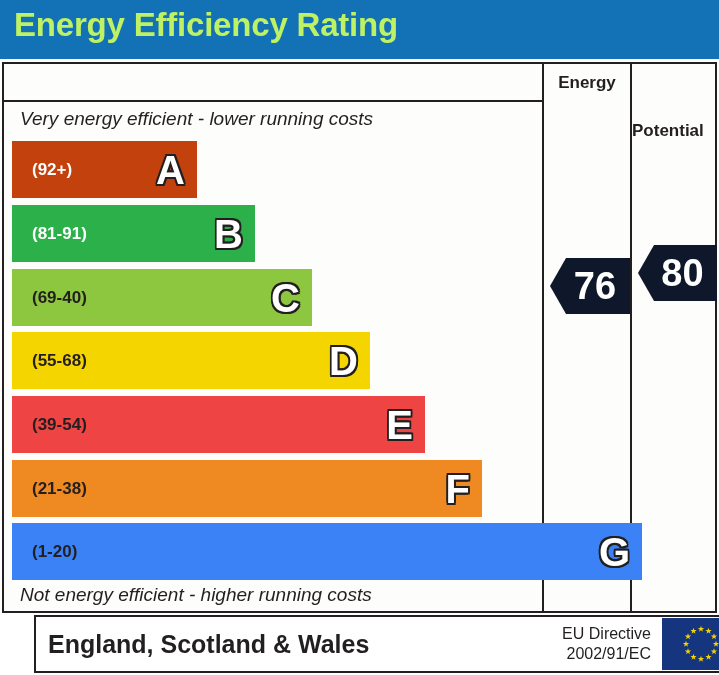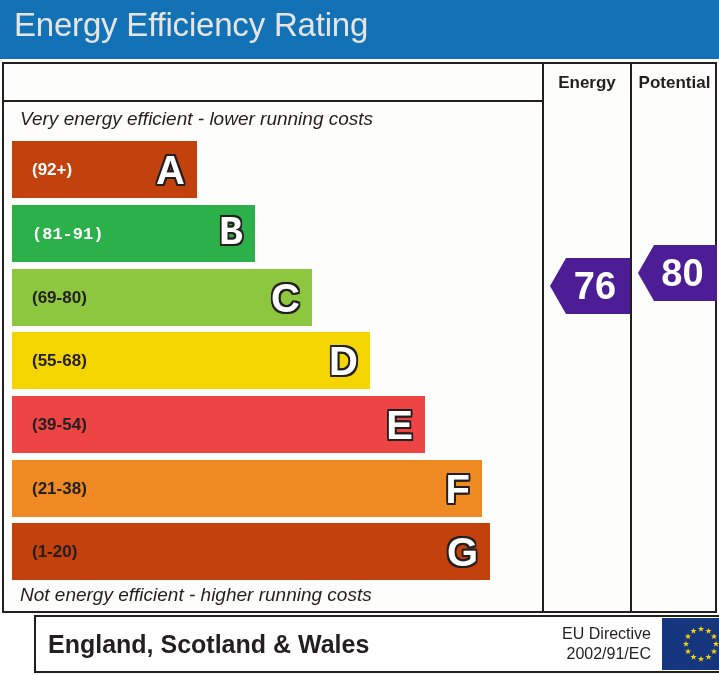--- a/index.html
+++ b/index.html
@@ -29,22 +29,22 @@
     width: 719px;
     height: 59px;
     background: #1272b5;
     box-sizing: border-box;
   }
   .title-text {
     position: absolute;
     left: 14px;
     top: 6px;
     font-size: 33px;
-    font-weight: normal;
-    color: #e5e5e5;
+    font-weight: bold;
+    color: #bef264;
     letter-spacing: -0.2px;
     white-space: nowrap;
   }
 
   
   .chart-frame {
     position: absolute;
     left: 2px;
     top: 62px;
     width: 715px;
@@ -80,21 +80,21 @@
     top: 7px;
     height: 24px;
     line-height: 24px;
     text-align: center;
     font-size: 17px;
     font-weight: bold;
     color: #231f20;
     white-space: nowrap;
   }
   .col-header.current   { left: 540px; width: 86px; }
-  .col-header.potential { left: 628px; width: 85px; }
+  .col-header.potential { left: 628px; width: 67px; margin-top: 48px; }
 
   
   .caption {
     position: absolute;
     left: 16px;
     font-style: italic;
     font-size: 19px;
     color: #231f20;
     white-space: nowrap;
   }
@@ -131,21 +131,21 @@
       -1.6px -1.6px 0 #231f20,  1.6px -1.6px 0 #231f20,
       -1.6px  1.6px 0 #231f20,  1.6px  1.6px 0 #231f20,
        0    -1.8px 0 #231f20,   0     1.8px 0 #231f20,
       -1.8px  0    0 #231f20,   1.8px  0    0 #231f20;
   }
 
   
   .rating-arrow {
     position: absolute;
     height: 56px;
-    background: #4c1d95;
+    background: #0f172a;
     clip-path: polygon(16px 0, 100% 0, 100% 100%, 16px 100%, 0 50%);
   }
   .rating-arrow span {
     position: absolute;
     left: 16px;
     right: 6px;
     top: 50%;
     transform: translateY(-50%);
     text-align: center;
     font-size: 38px;
@@ -220,41 +220,41 @@
     <div class="col-header potential">Potential</div>
 
     <div class="caption bottom">Not energy efficient - higher running costs</div>
     <div class="caption top">Very energy efficient - lower running costs</div>
 
     <div id="bands-host">
         <div class="band" style="top: 77px; width: 185px; background: #c2410c;">
           <div class="band-range" style="color: rgb(255, 255, 255);">(92+)</div>
           <div class="band-letter">A</div>
         </div>
-        <div class="band" style="top: 141px; width: 243px; background: rgb(44, 177, 74); font-family: Liberation Mono, monospace;">
+        <div class="band" style="top: 141px; width: 243px; background: rgb(44, 177, 74);">
           <div class="band-range" style="color: rgb(255, 255, 255);">(81-91)</div>
           <div class="band-letter">B</div>
         </div>
         <div class="band" style="top: 205px; width: 300px; background: rgb(141, 198, 63);">
-          <div class="band-range" style="color: rgb(35, 31, 32);">(69-80)</div>
+          <div class="band-range" style="color: rgb(35, 31, 32);">(69-40)</div>
           <div class="band-letter">C</div>
         </div>
         <div class="band" style="top: 268px; width: 358px; background: rgb(245, 213, 0);">
           <div class="band-range" style="color: rgb(35, 31, 32);">(55-68)</div>
           <div class="band-letter">D</div>
         </div>
         <div class="band" style="top: 332px; width: 413px; background: #ef4444;">
           <div class="band-range" style="color: rgb(35, 31, 32);">(39-54)</div>
           <div class="band-letter">E</div>
         </div>
         <div class="band" style="top: 396px; width: 470px; background: rgb(239, 138, 34);">
           <div class="band-range" style="color: rgb(35, 31, 32);">(21-38)</div>
           <div class="band-letter">F</div>
         </div>
-        <div class="band" style="top: 459px; width: 478px; background: #c2410c;">
+        <div class="band" style="top: 459px; width: 630px; background: #3b82f6;">
           <div class="band-range" style="color: rgb(35, 31, 32);">(1-20)</div>
           <div class="band-letter">G</div>
         </div>
       </div>
 
     <div class="rating-arrow current">
       <span>76</span>
     </div>
     <div class="rating-arrow potential">
       <span>80</span>

